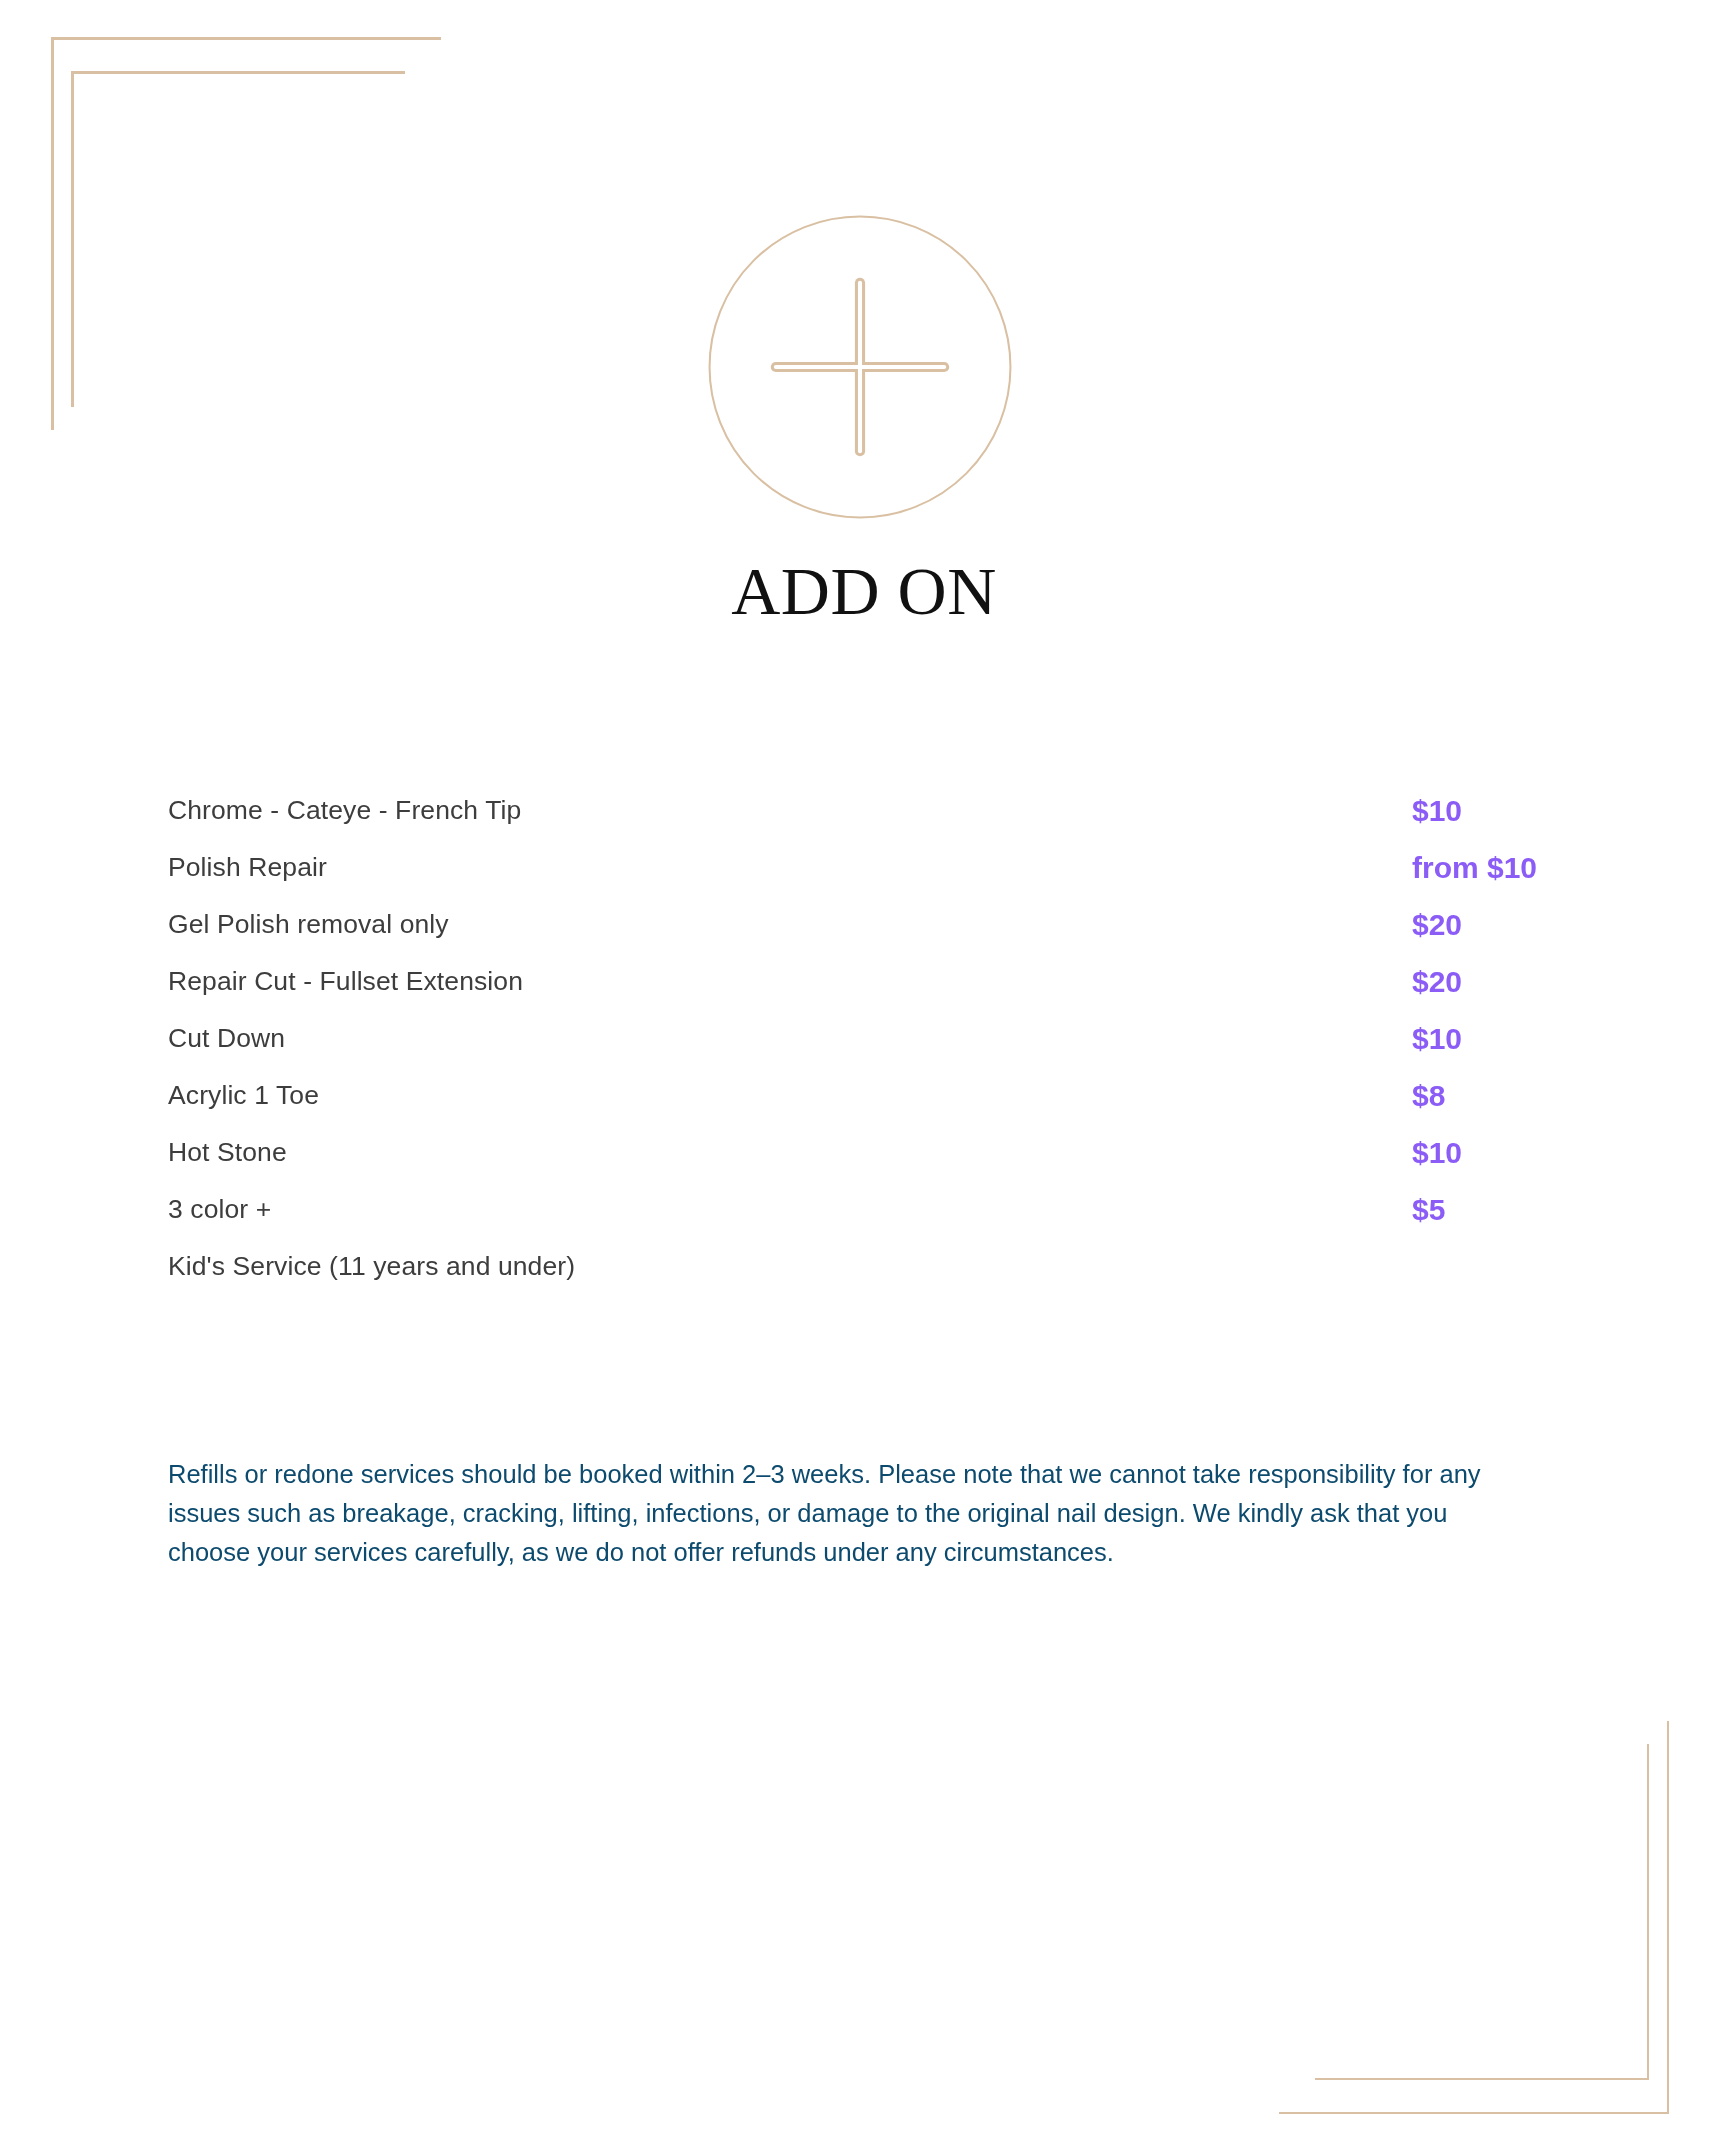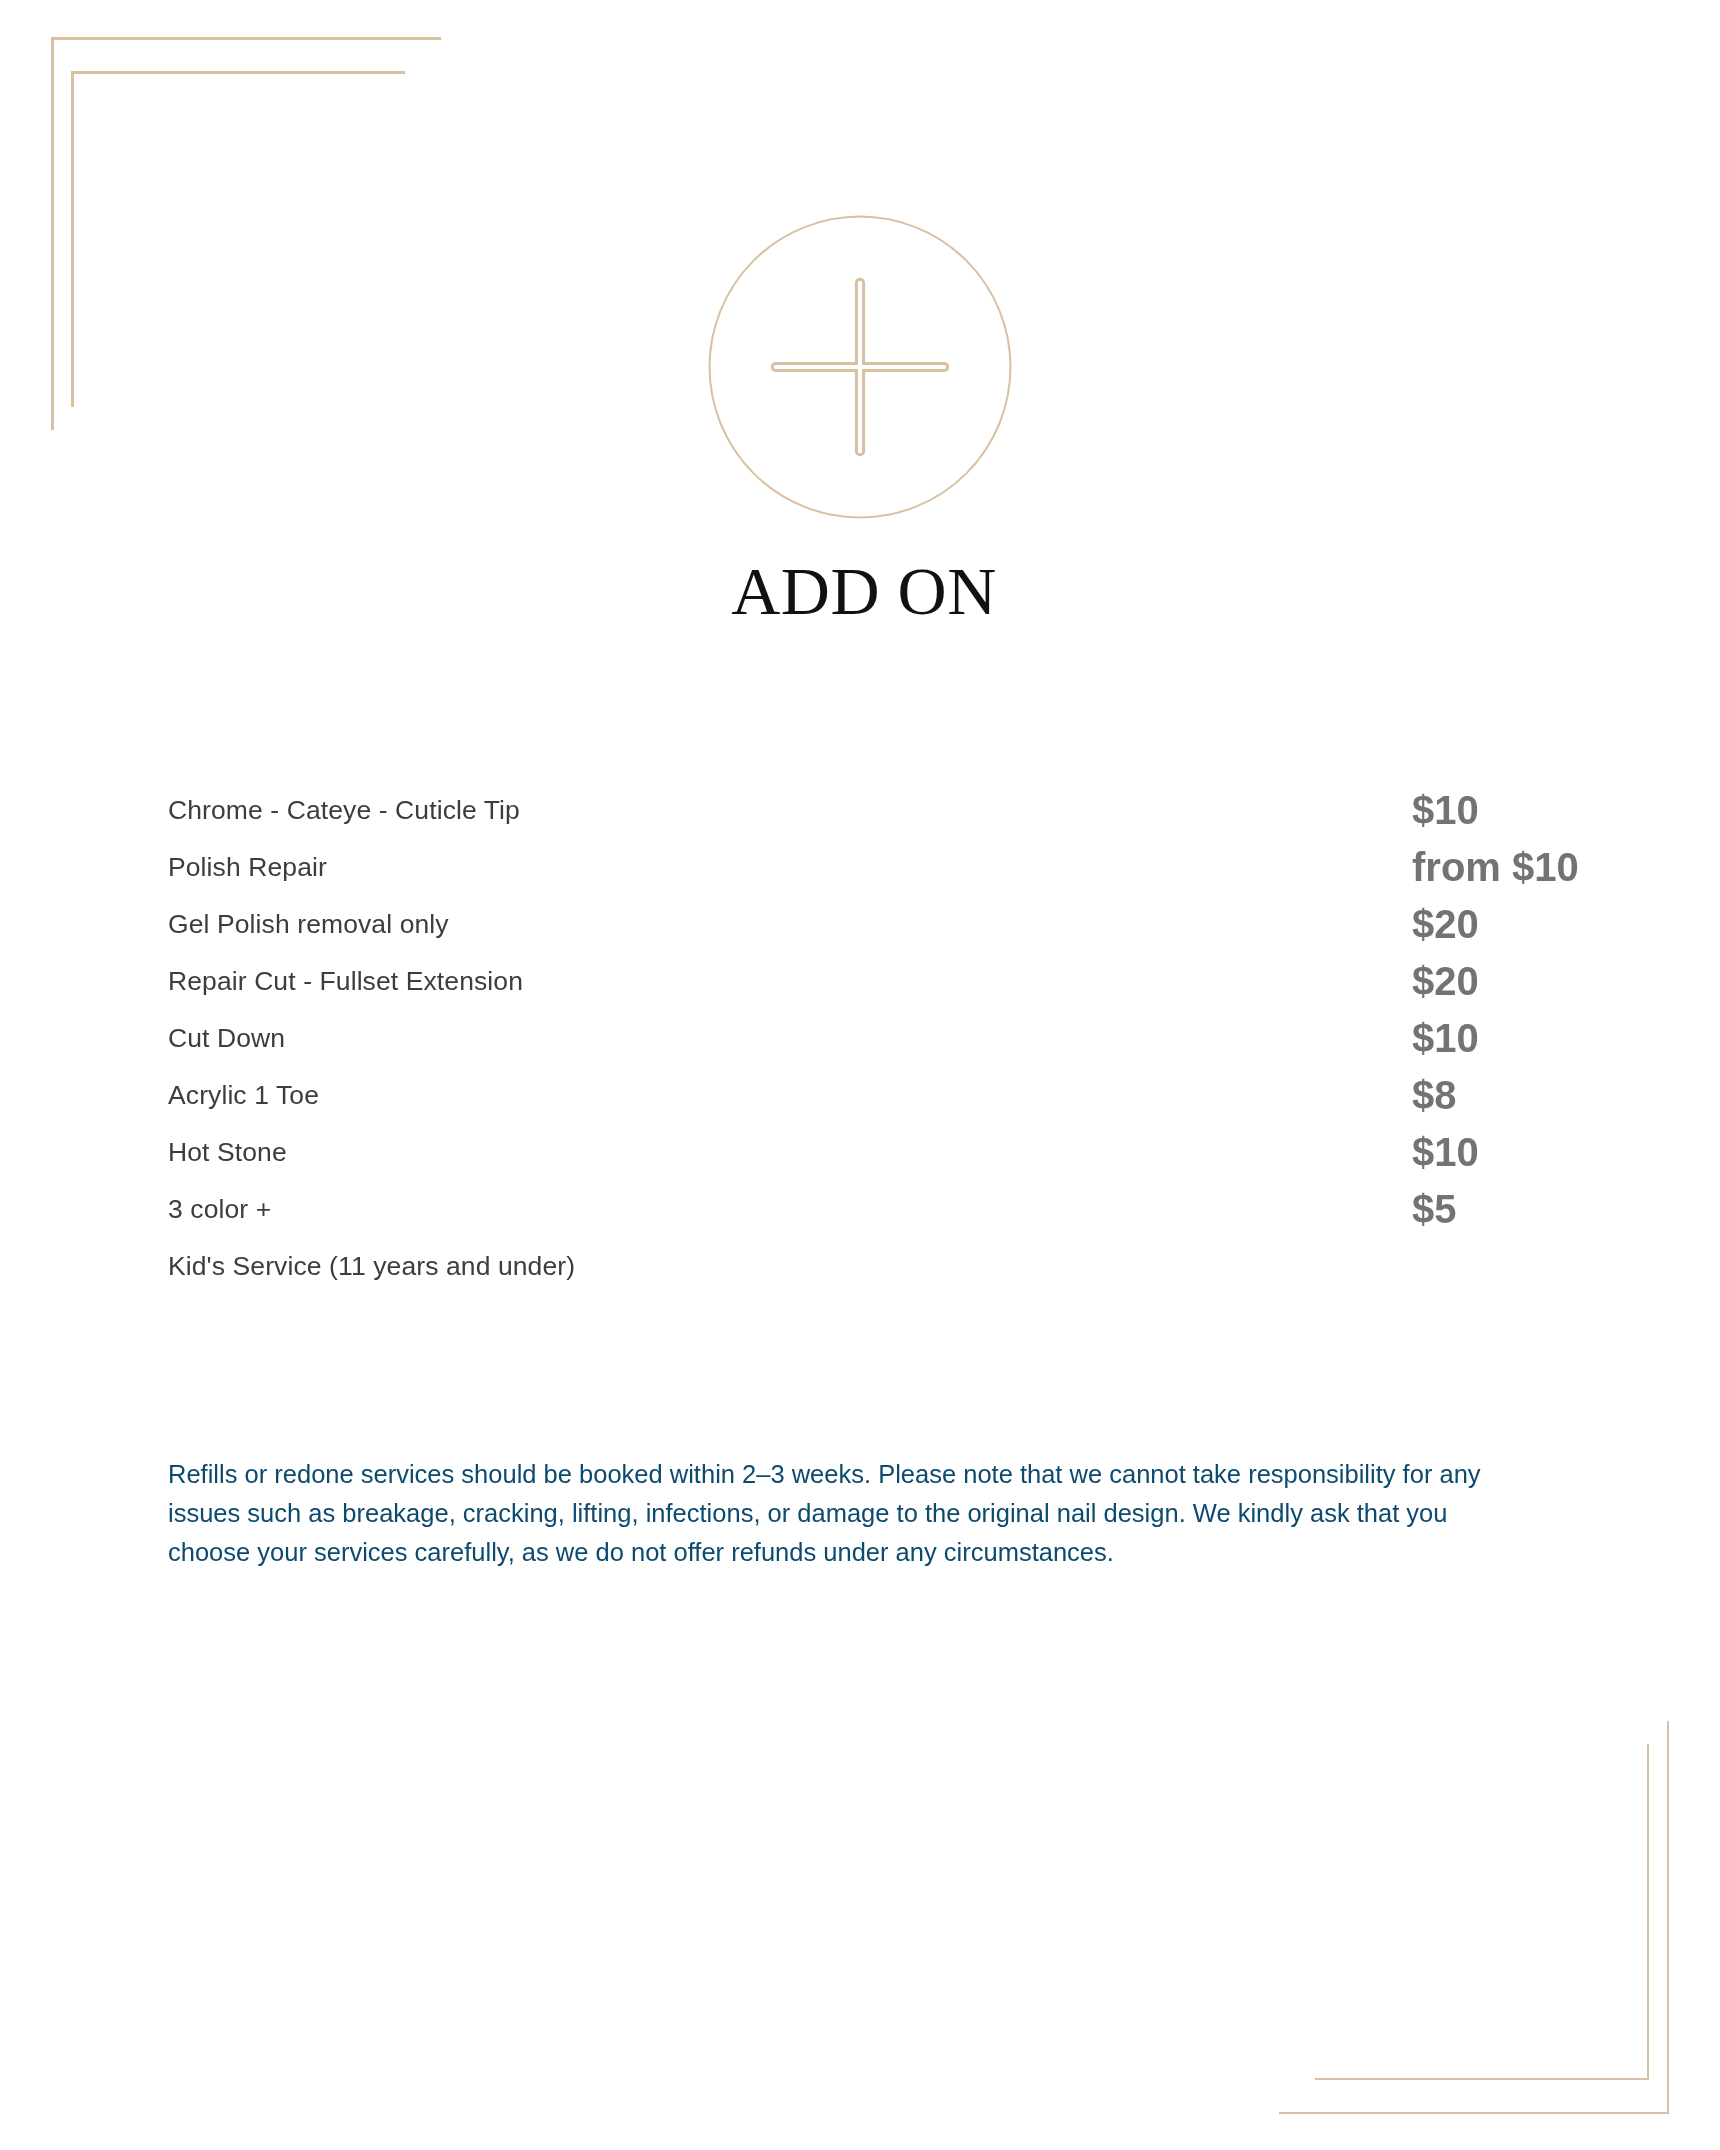--- a/index.html
+++ b/index.html
@@ -80,23 +80,23 @@
   .item-label {
     font-size: 26.5px;
     color: #3d3d3d;
     line-height: 57px;
     letter-spacing: 0.1px;
   }
   .item-price {
     position: absolute;
     top: 0;
     left: 1244px;
-    font-size: 40px;
+    font-size: 30px;
     font-weight: 700;
-    color: #737373;
+    color: #8b5cf6;
     line-height: 57px;
     white-space: nowrap;
   }
   .item-price.wide { left: 1244px; text-align: center; }
 
   
   .disclaimer {
     position: absolute;
     top: 1455px;
     left: 168px;
@@ -132,21 +132,21 @@
       <path d="M300 135 L300 465" fill="none" stroke="#ffffff" stroke-width="8" stroke-linecap="round"></path>
       <path d="M135 300 L465 300" fill="none" stroke="#ffffff" stroke-width="8" stroke-linecap="round"></path>
     </svg>
   </div>
   <div class="page-title">ADD ON</div>
 </div>
 
 <div class="list">
 
   <div class="row">
-    <div class="item-label">Chrome - Cateye - Cuticle Tip</div>
+    <div class="item-label">Chrome - Cateye - French Tip</div>
     <div class="item-price">$10</div>
   </div>
 
 
   <div class="row">
     <div class="item-label">Polish Repair</div>
     <div class="item-price wide">from  $10</div>
   </div>
 
   <div class="row">

